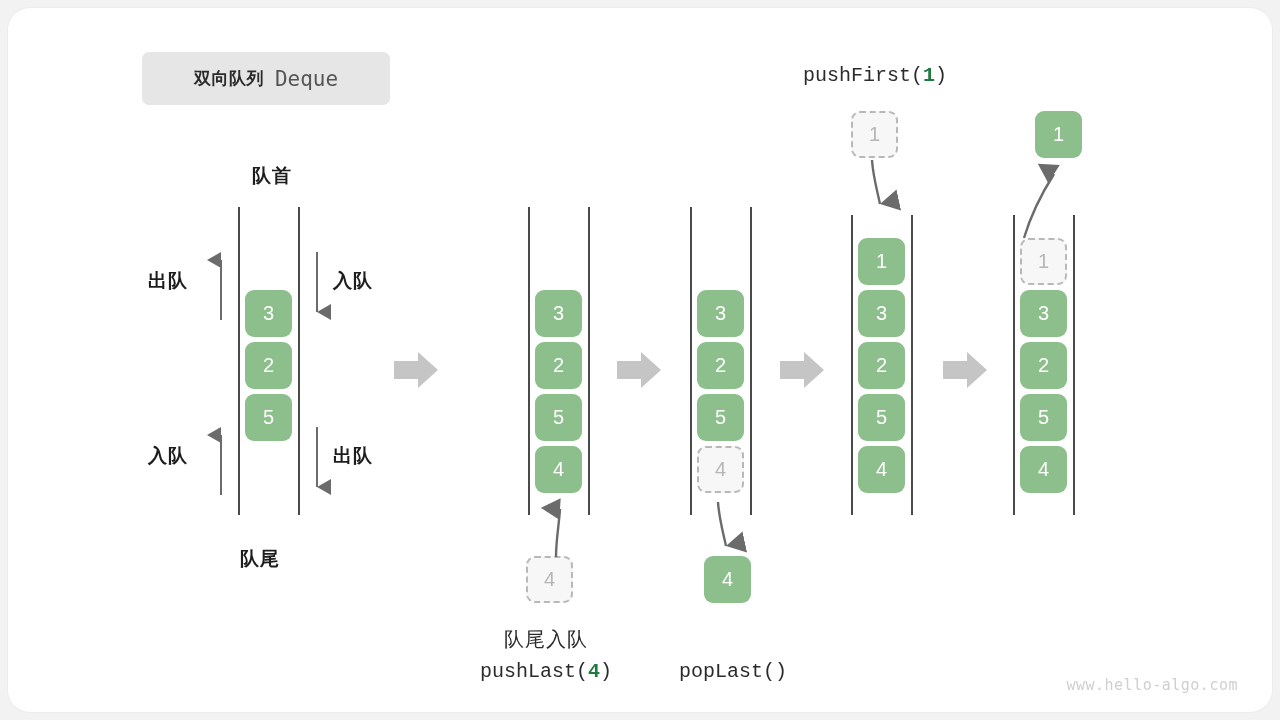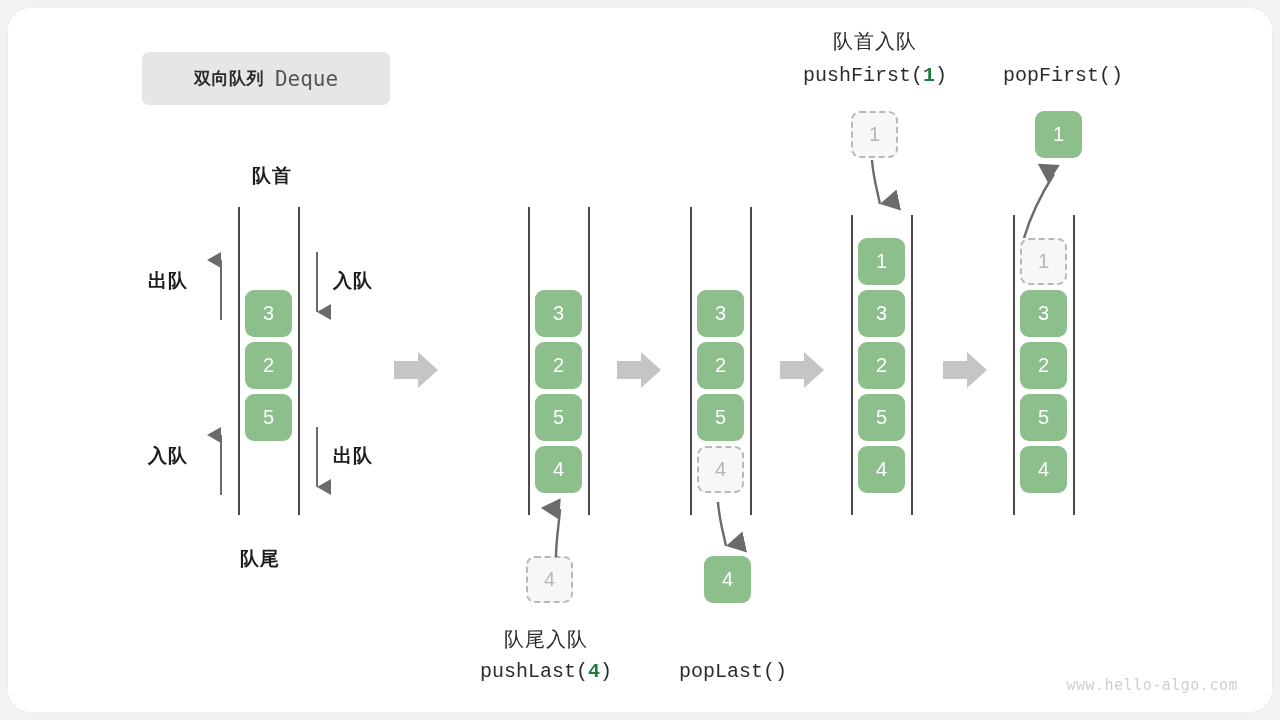--- a/index.html
+++ b/index.html
@@ -230,21 +230,20 @@
     </defs>
     <path d="M26,2 C27,18 31,32 34,46" fill="none" stroke="#6b6b6b" stroke-width="2.4" marker-end="url(#mk-dn-2)"></path>
   </svg>
   <div class="cell solid" style="position:absolute; left:704px; top:556px;">4</div>
   <div class="abs cap-code" style="left:633px; top:660px; width:200px;"><span>popLast(</span><span class="arg"></span><span>)</span></div>
 
   <svg class="block-arrow" style="left:780px; top:350px;" viewBox="0 0 44 40">
     <path d="M0,11 L24,11 L24,2 L44,20 L24,38 L24,29 L0,29 Z" fill="#c5c5c5"></path>
   </svg>
 
-  <div class="abs cap-cn" style="left:790px; top:28px; width:170px;">队首入队</div>
   <div class="abs cap-code" style="left:770px; top:64px; width:210px;"><span>pushFirst(</span><span class="arg">1</span><span>)</span></div>
 
   <div class="cell ghost" style="position:absolute; left:851px; top:111px;">1</div>
   <svg class="thin-arrow" style="left:845px; top:158px;" width="60" height="62">
     <path d="M27,2 C28,18 32,32 35,46" fill="none" stroke="#6b6b6b" stroke-width="2.4" marker-end="url(#mk-dn-2)"></path>
   </svg>
 
   <div class="stack" style="left:851px; top:215px; width:62px; height:300px;">
     <div class="rail" style="left:0px; top:0px; height:300px;"></div>
     <div class="rail" style="left:60px; top:0px; height:300px;"></div>
@@ -252,21 +251,20 @@
     <div class="cell solid" style="left:7px; top:75px;">3</div>
     <div class="cell solid" style="left:7px; top:127px;">2</div>
     <div class="cell solid" style="left:7px; top:179px;">5</div>
     <div class="cell solid" style="left:7px; top:231px;">4</div>
   </div>
 
   <svg class="block-arrow" style="left:943px; top:350px;" viewBox="0 0 44 40">
     <path d="M0,11 L24,11 L24,2 L44,20 L24,38 L24,29 L0,29 Z" fill="#c5c5c5"></path>
   </svg>
 
-  <div class="abs cap-code" style="left:963px; top:64px; width:200px;"><span>popFirst(</span><span class="arg"></span><span>)</span></div>
 
   <div class="cell solid" style="position:absolute; left:1035px; top:111px;">1</div>
   <svg class="thin-arrow" style="left:1010px; top:160px;" width="70" height="80">
     <path d="M14,78 C20,58 30,36 44,14" fill="none" stroke="#6b6b6b" stroke-width="2.4" marker-end="url(#mk-up-2)"></path>
   </svg>
 
   <div class="stack" style="left:1013px; top:215px; width:62px; height:300px;">
     <div class="rail" style="left:0px; top:0px; height:300px;"></div>
     <div class="rail" style="left:60px; top:0px; height:300px;"></div>
     <div class="cell ghost" style="left:7px; top:23px;">1</div>

